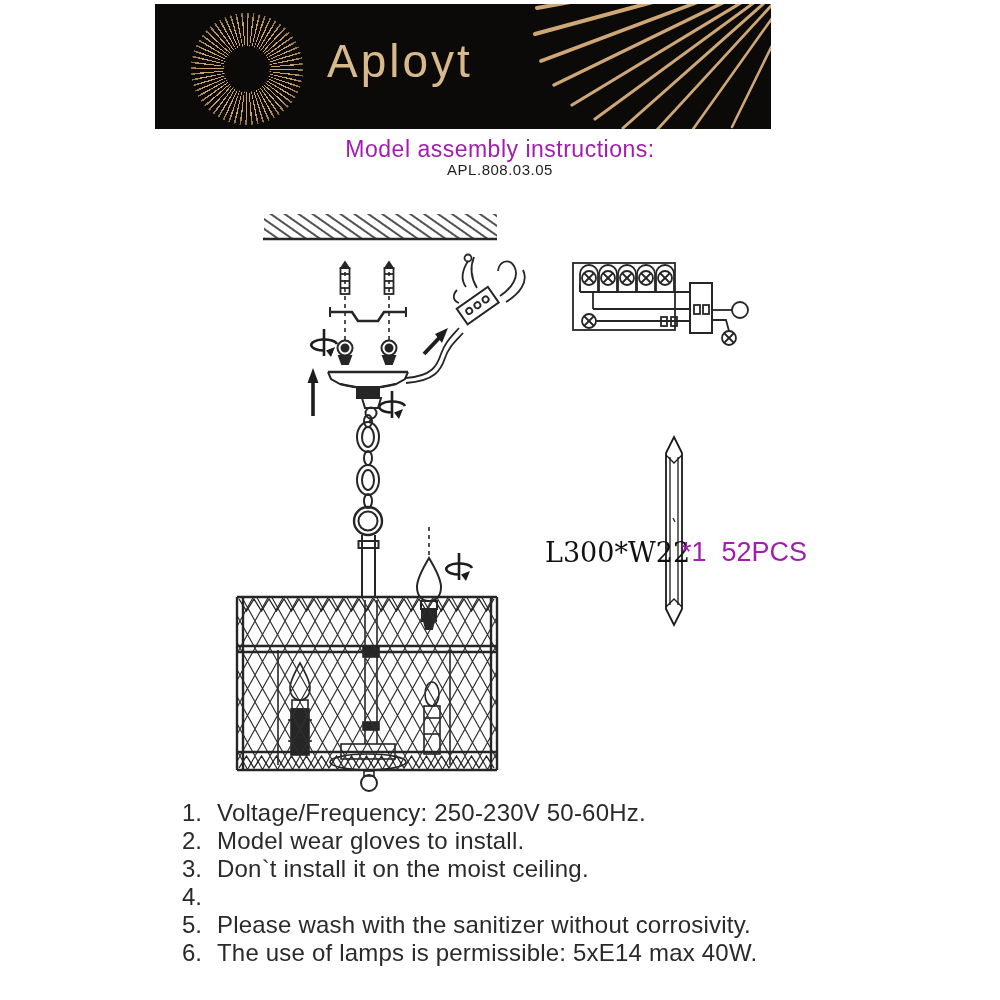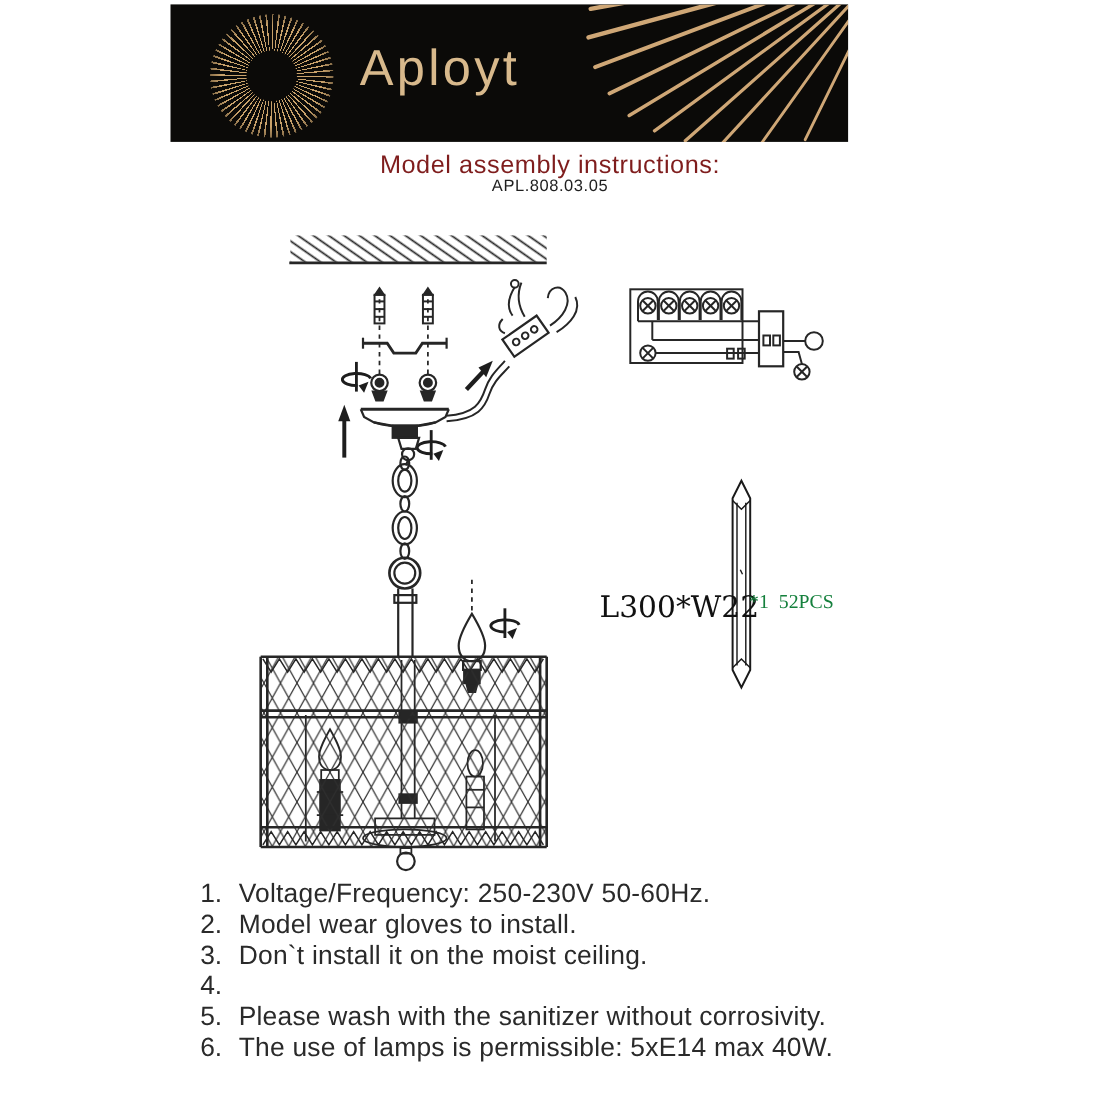--- a/index.html
+++ b/index.html
@@ -14,30 +14,30 @@
   .starburst::before{content:'';position:absolute;inset:0;border-radius:50%;
           background:radial-gradient(circle,rgba(11,10,8,0) 58%,rgba(11,10,8,.55) 78%,#0b0a08 94%);}
   .starburst::after{content:'';position:absolute;left:50%;top:50%;width:46px;height:46px;
           transform:translate(-50%,-50%);background:#0b0a08;border-radius:50%;}
   .brand{position:absolute;left:172px;top:30px;font-size:46px;letter-spacing:3px;
           color:#d8b98c;font-weight:400;}
   .corner-rays{position:absolute;right:0;top:0;}
 
   
   .title-line1{position:absolute;left:0;top:136px;width:1000px;text-align:center;
-          font-size:23px;letter-spacing:.5px;color:#7f1d1d;}
+          font-size:23px;letter-spacing:.5px;color:#a21caf;}
   .title-line2{position:absolute;left:0;top:161px;width:1000px;text-align:center;
           font-size:15px;letter-spacing:.5px;color:#1f1f1f;}
 
   
   .drawing{position:absolute;left:0;top:0;width:1000px;height:1000px;}
   .crystal-size{position:absolute;left:545px;top:537px;width:114px;text-align:right;
           font-family:"DejaVu Serif",serif;font-size:27px;color:#111;}
   .crystal-qty{position:absolute;left:681px;top:537px;white-space:pre;
-          font-family:Liberation Serif, serif;font-size:18px;color:#15803d;}
+          font-family:Liberation Sans, sans-serif;font-size:27px;color:#a21caf;}
 
   
   .instructions{position:absolute;left:160px;top:799px;margin:0;padding:0;list-style:none;}
   .ins{display:flex;height:28px;line-height:28px;font-size:24px;color:#2a2a2a;}
   .ins .num{width:42px;text-align:right;}
   .ins .txt{margin-left:15px;letter-spacing:.2px;}
 </style>
 </head>
 <body>
 

